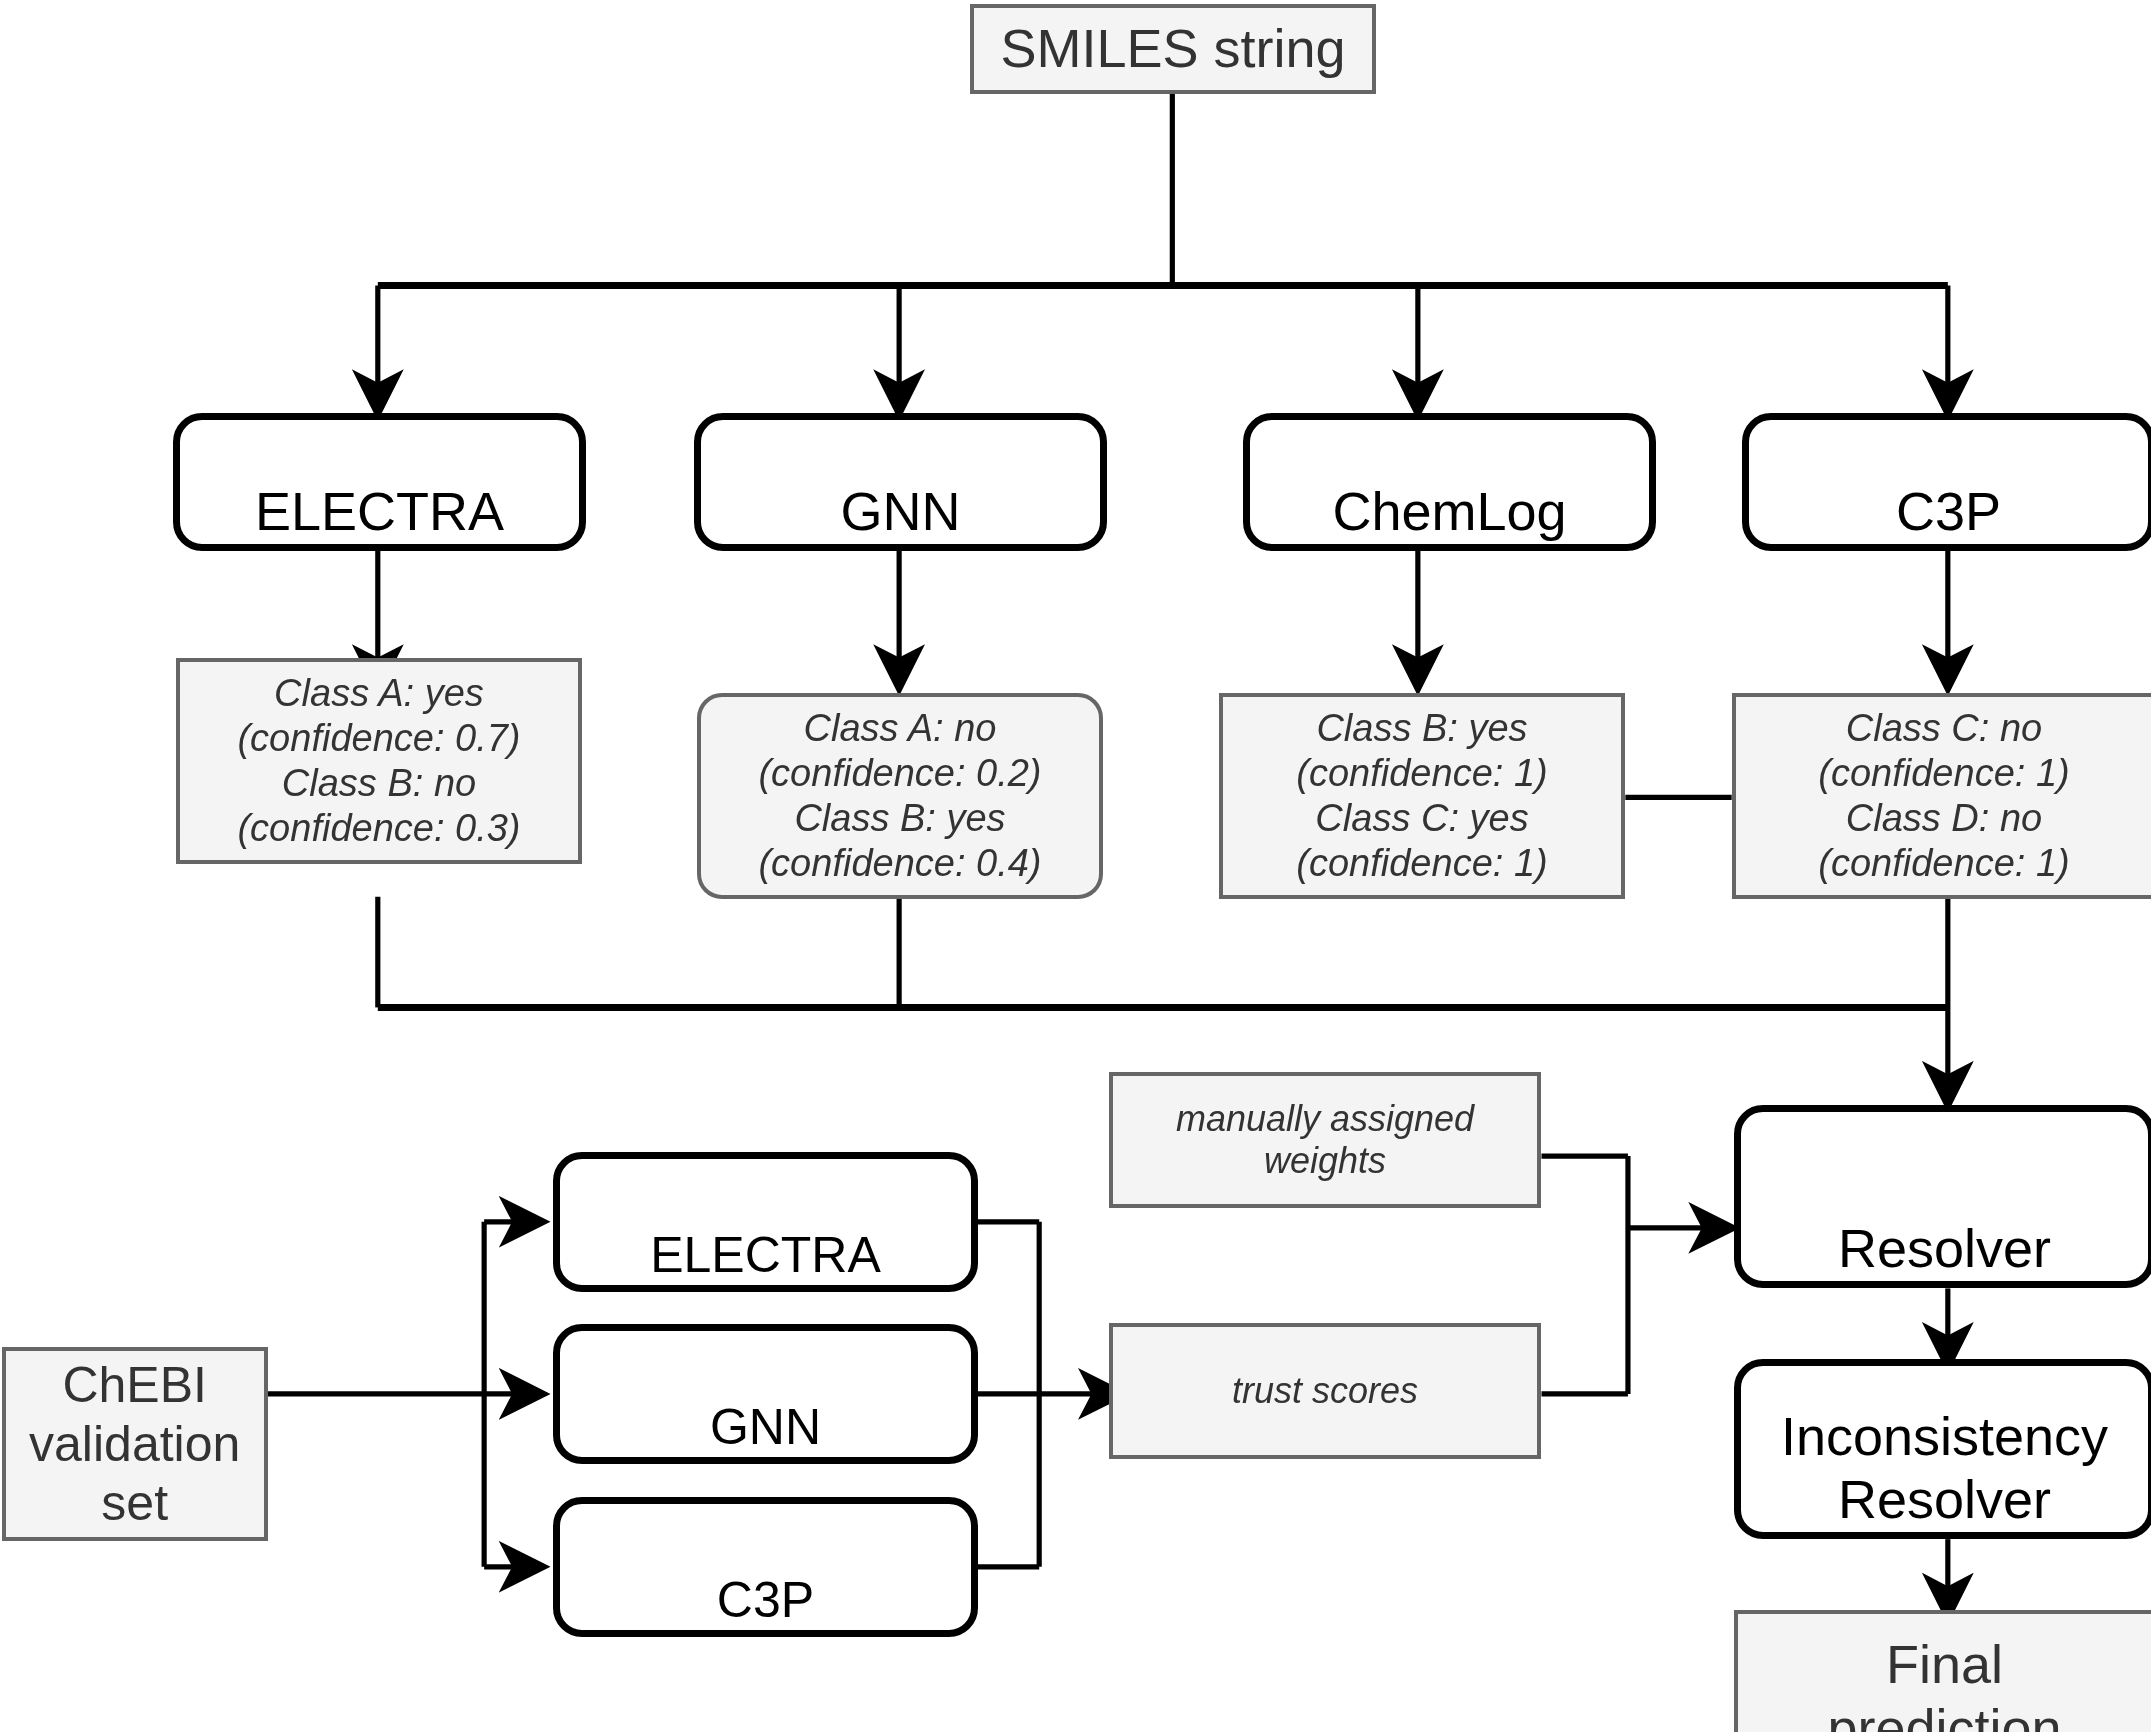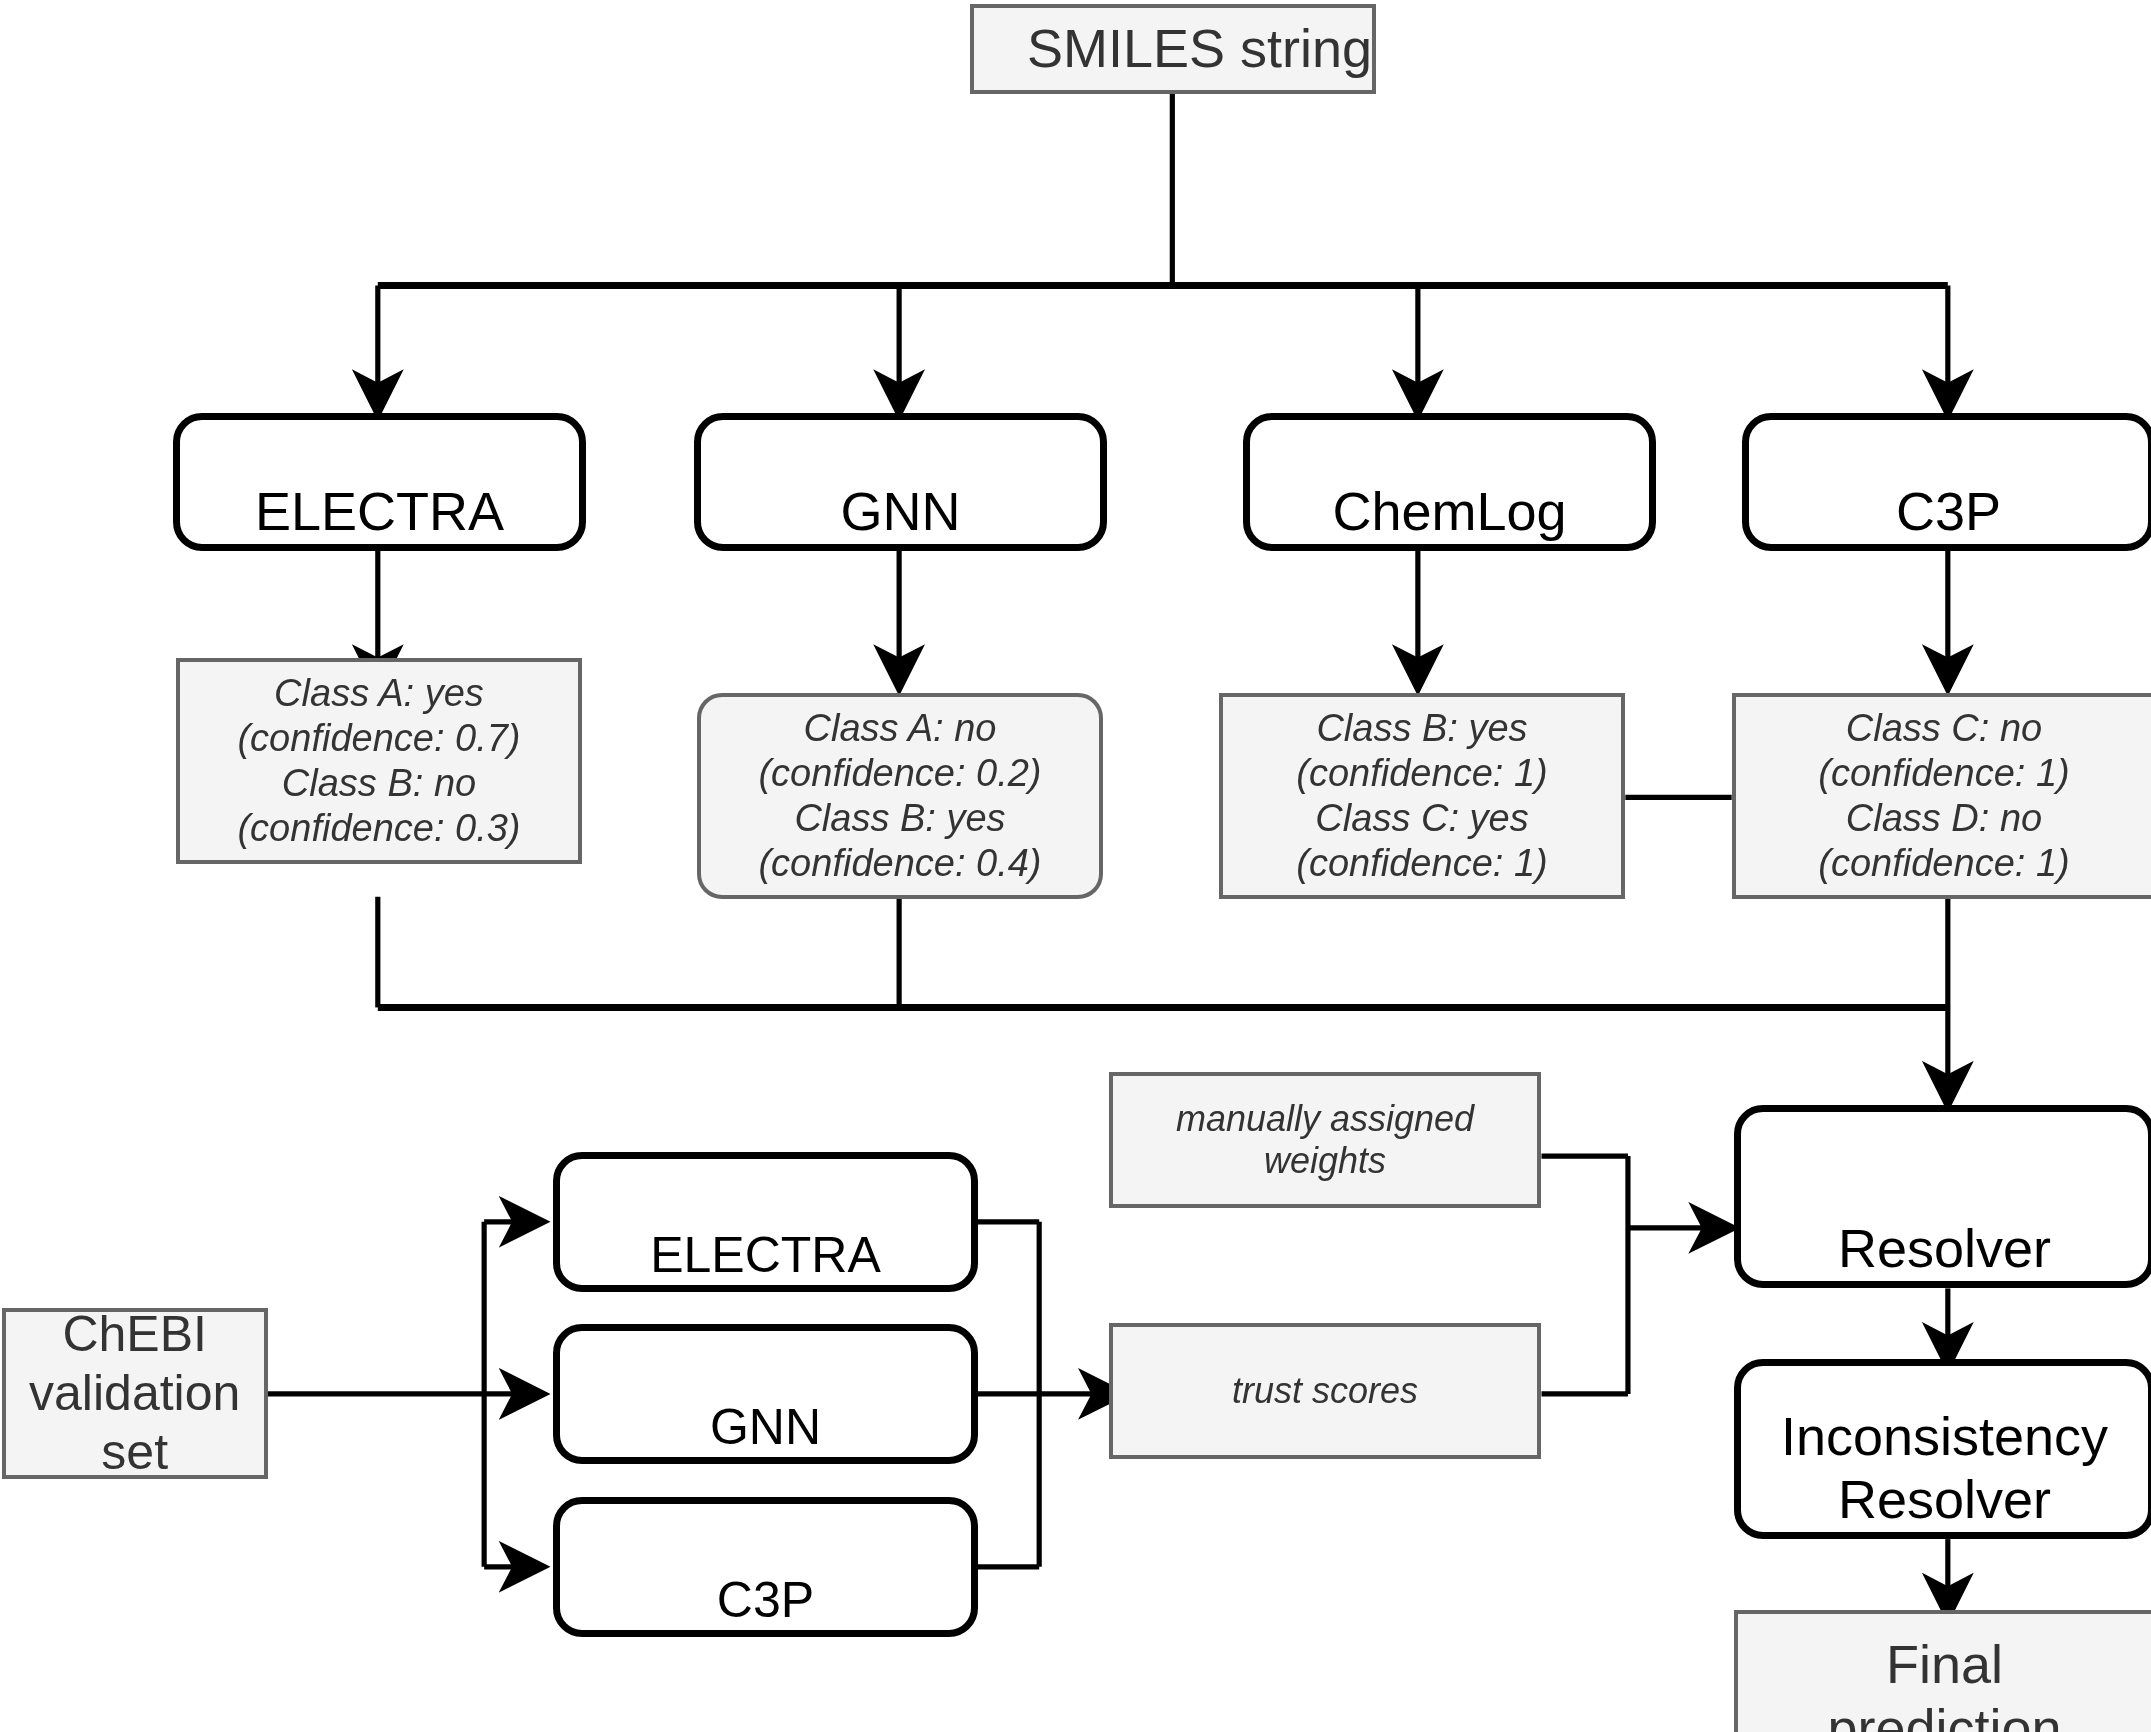--- a/index.html
+++ b/index.html
@@ -100,21 +100,21 @@
       <path d="M1783,1612 L1883,1612"></path>
       <path d="M1883,1337 L1883,1612"></path>
       <path d="M1883,1420 L1996,1420" marker-end="url(#ah)"></path>
 
       <path d="M2253,1490 L2253,1572" marker-end="url(#ah)"></path>
       <path d="M2253,1780 L2253,1862" marker-end="url(#ah)"></path>
 
     </g>
   </svg>
 
-  <div class="node-box data-box t-big" style="left:970px; top:3.5px; width:406px; height:90px;justify-content:flex-end;">
+  <div class="node-box data-box t-big" style="left:970px; top:3.5px; width:406px; height:90px;">
     <span>SMILES string</span>
   </div>
 
   <div class="node-box proc-box t-big" style="left:173px; top:413px; width:413px; height:138px;">
     <span>ELECTRA</span>
   </div>
   <div class="node-box proc-box t-big" style="left:694px; top:413px; width:413px; height:138px;">
     <span>GNN</span>
   </div>
   <div class="node-box proc-box t-big" style="left:1243px; top:413px; width:413px; height:138px;">
@@ -142,21 +142,21 @@
 Class C: yes
 (confidence: 1)</span>
   </div>
   <div class="node-box data-box t-pred multiline" style="left:1732px; top:693px; width:424px; height:206px;">
     <span>Class C: no
 (confidence: 1)
 Class D: no
 (confidence: 1)</span>
   </div>
 
-  <div class="node-box data-box t-mid multiline" style="left:1.7px; top:1308px; width:266px; height:171px;">
+  <div class="node-box data-box t-mid multiline" style="left:1.7px; top:1347px; width:266px; height:194px;">
     <span>ChEBI
 validation set</span>
   </div>
 
   <div class="node-box proc-box t-mid" style="left:553px; top:1152px; width:425px; height:140px;">
     <span>ELECTRA</span>
   </div>
   <div class="node-box proc-box t-mid" style="left:553px; top:1324px; width:425px; height:140px;">
     <span>GNN</span>
   </div>

